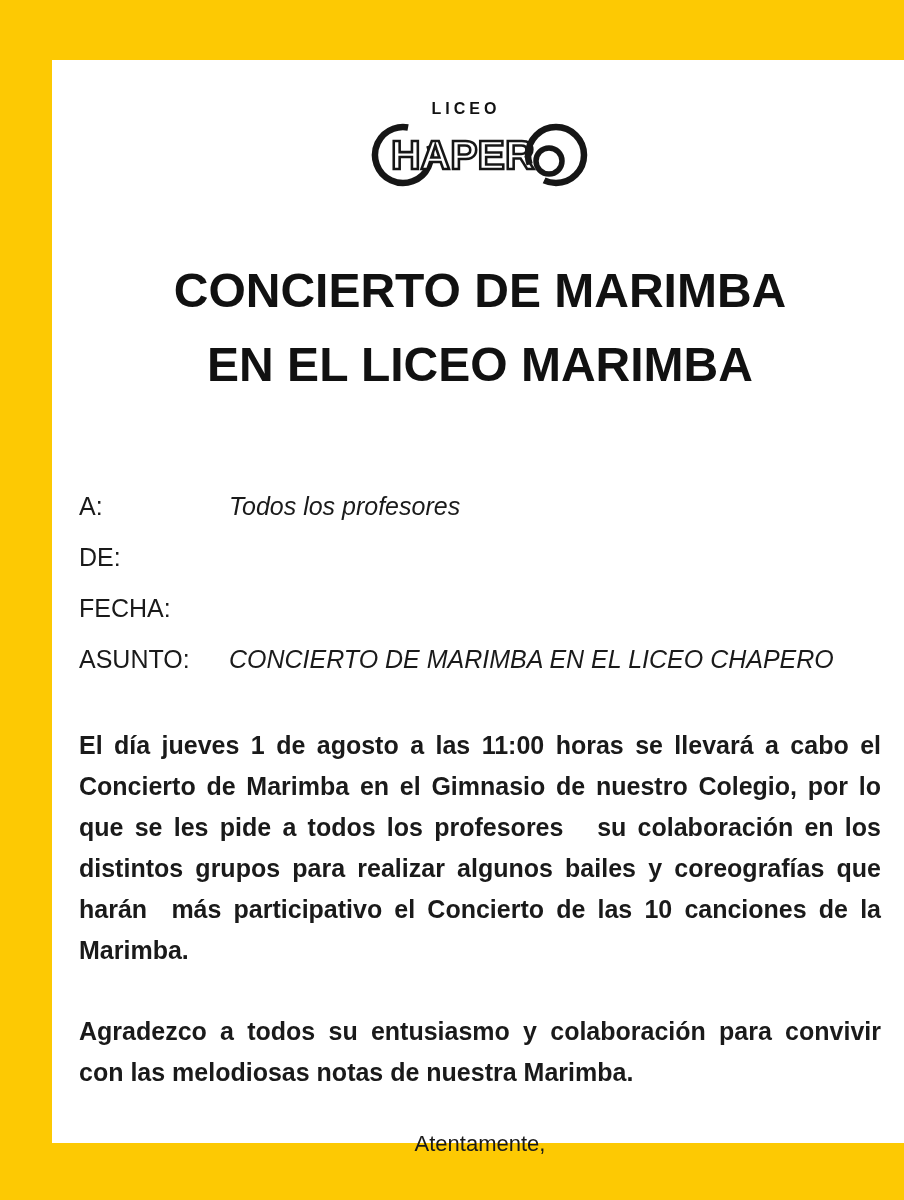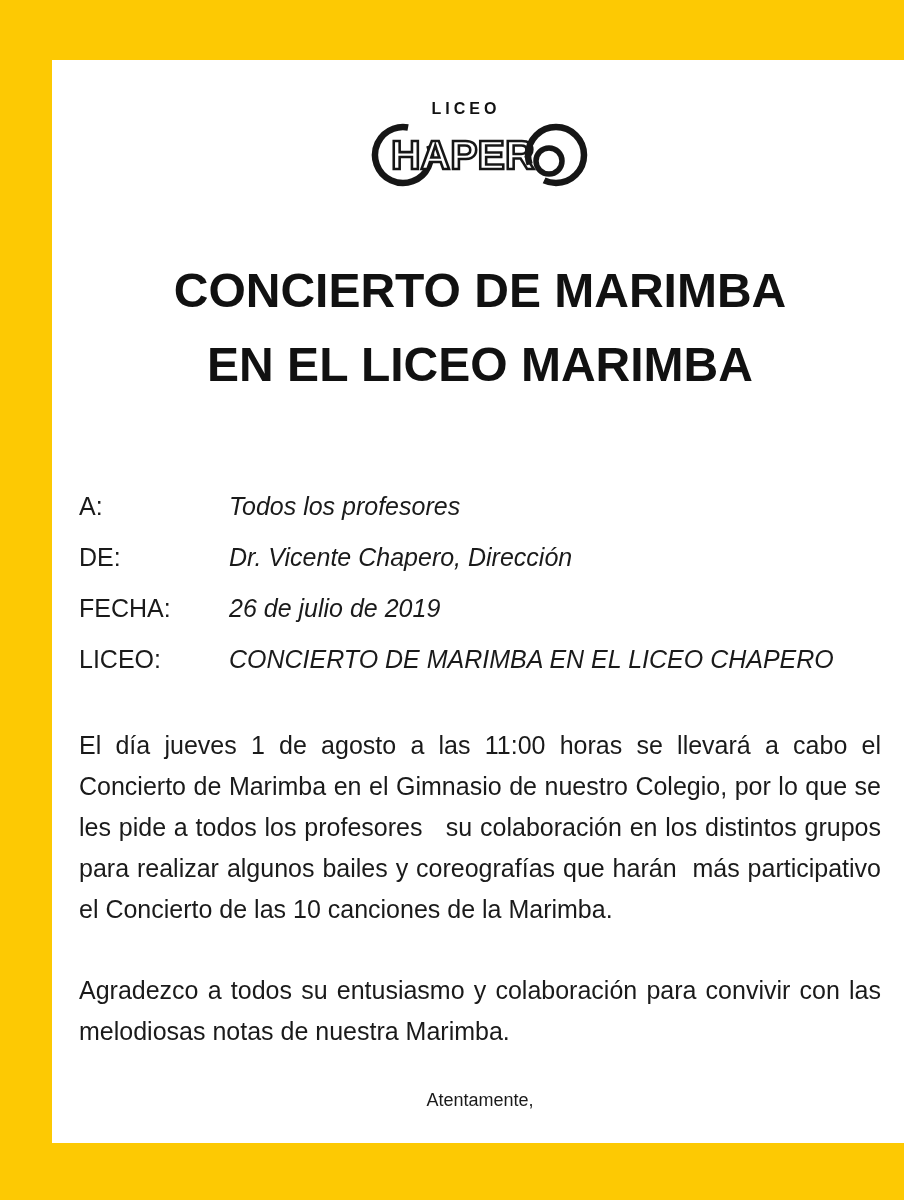--- a/index.html
+++ b/index.html
@@ -57,27 +57,28 @@
     flex: 0 0 150px;
   }
   .memo-value {
     flex: 1;
     font-style: italic;
   }
   .body-para {
     font-size: 25px;
     line-height: 41px;
     text-align: justify;
+    font-weight: bold;
   }
   .para-1 { margin-top: 52px; }
   .para-2 { margin-top: 40px; }
   .closing {
     margin-top: 38px;
     text-align: center;
-    font-size: 18px;
+    font-size: 22px;
   }
 </style>
 </head>
 <body>
 
 <div class="paper">
 
   <div class="logo-wrap">
     <svg viewBox="0 0 220 100">
 
@@ -98,28 +99,26 @@
     <div>EN EL LICEO MARIMBA</div>
   </div>
 
   <div class="memo">
     <div class="memo-row">
       <div class="memo-label">A:</div>
       <div class="memo-value">Todos los profesores</div>
     </div>
     <div class="memo-row">
       <div class="memo-label">DE:</div>
-      <div class="memo-value">Dr. Vicente Chapero, Dirección</div>
     </div>
     <div class="memo-row">
       <div class="memo-label">FECHA:</div>
-      <div class="memo-value">26 de julio de 2019</div>
     </div>
     <div class="memo-row">
-      <div class="memo-label">LICEO:</div>
+      <div class="memo-label">ASUNTO:</div>
       <div class="memo-value">CONCIERTO DE MARIMBA EN EL LICEO CHAPERO</div>
     </div>
   </div>
 
   <p class="body-para para-1">El día jueves 1 de agosto a las 11:00 horas se llevará a cabo el Concierto de Marimba en el Gimnasio de nuestro Colegio, por lo que se les pide a todos los profesores &nbsp;&nbsp;su colaboración en los distintos grupos para realizar algunos bailes y coreografías que harán &nbsp;más participativo el Concierto de las 10 canciones de la Marimba.</p>
   <p class="body-para para-2">Agradezco a todos su entusiasmo y colaboración para convivir con las melodiosas notas de nuestra Marimba.</p>
 
   <div class="closing">Atentamente,</div>
 
 </div>

